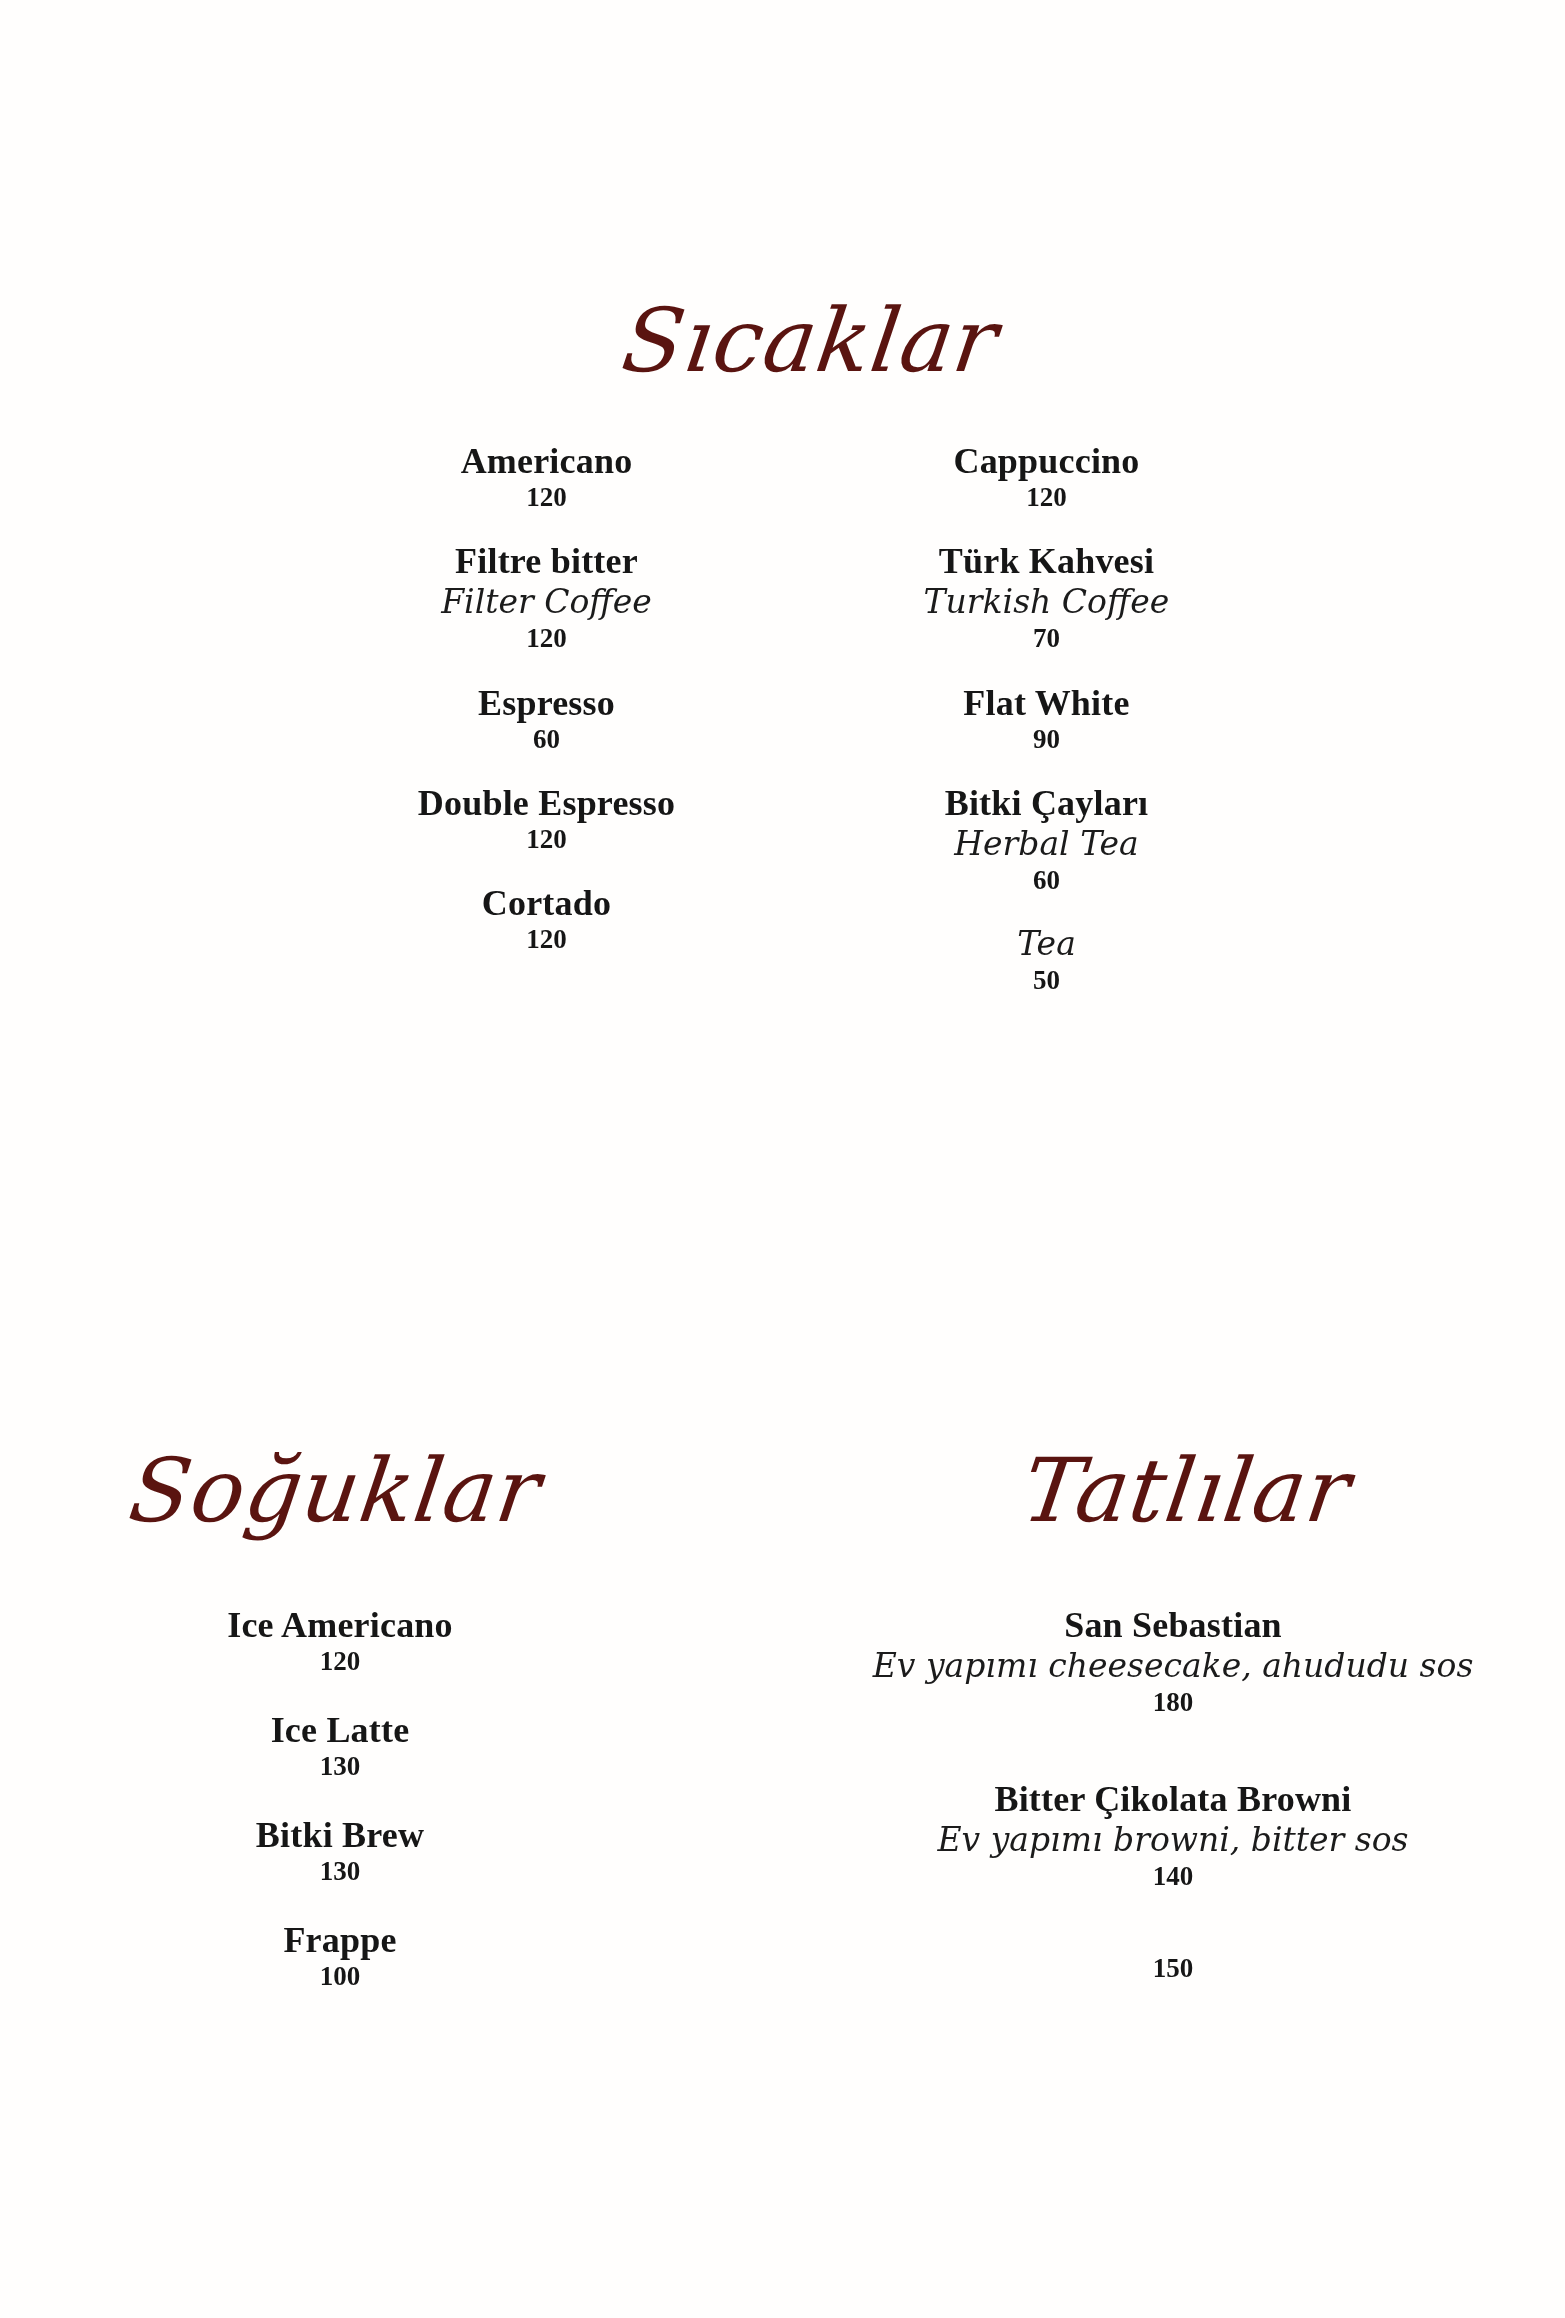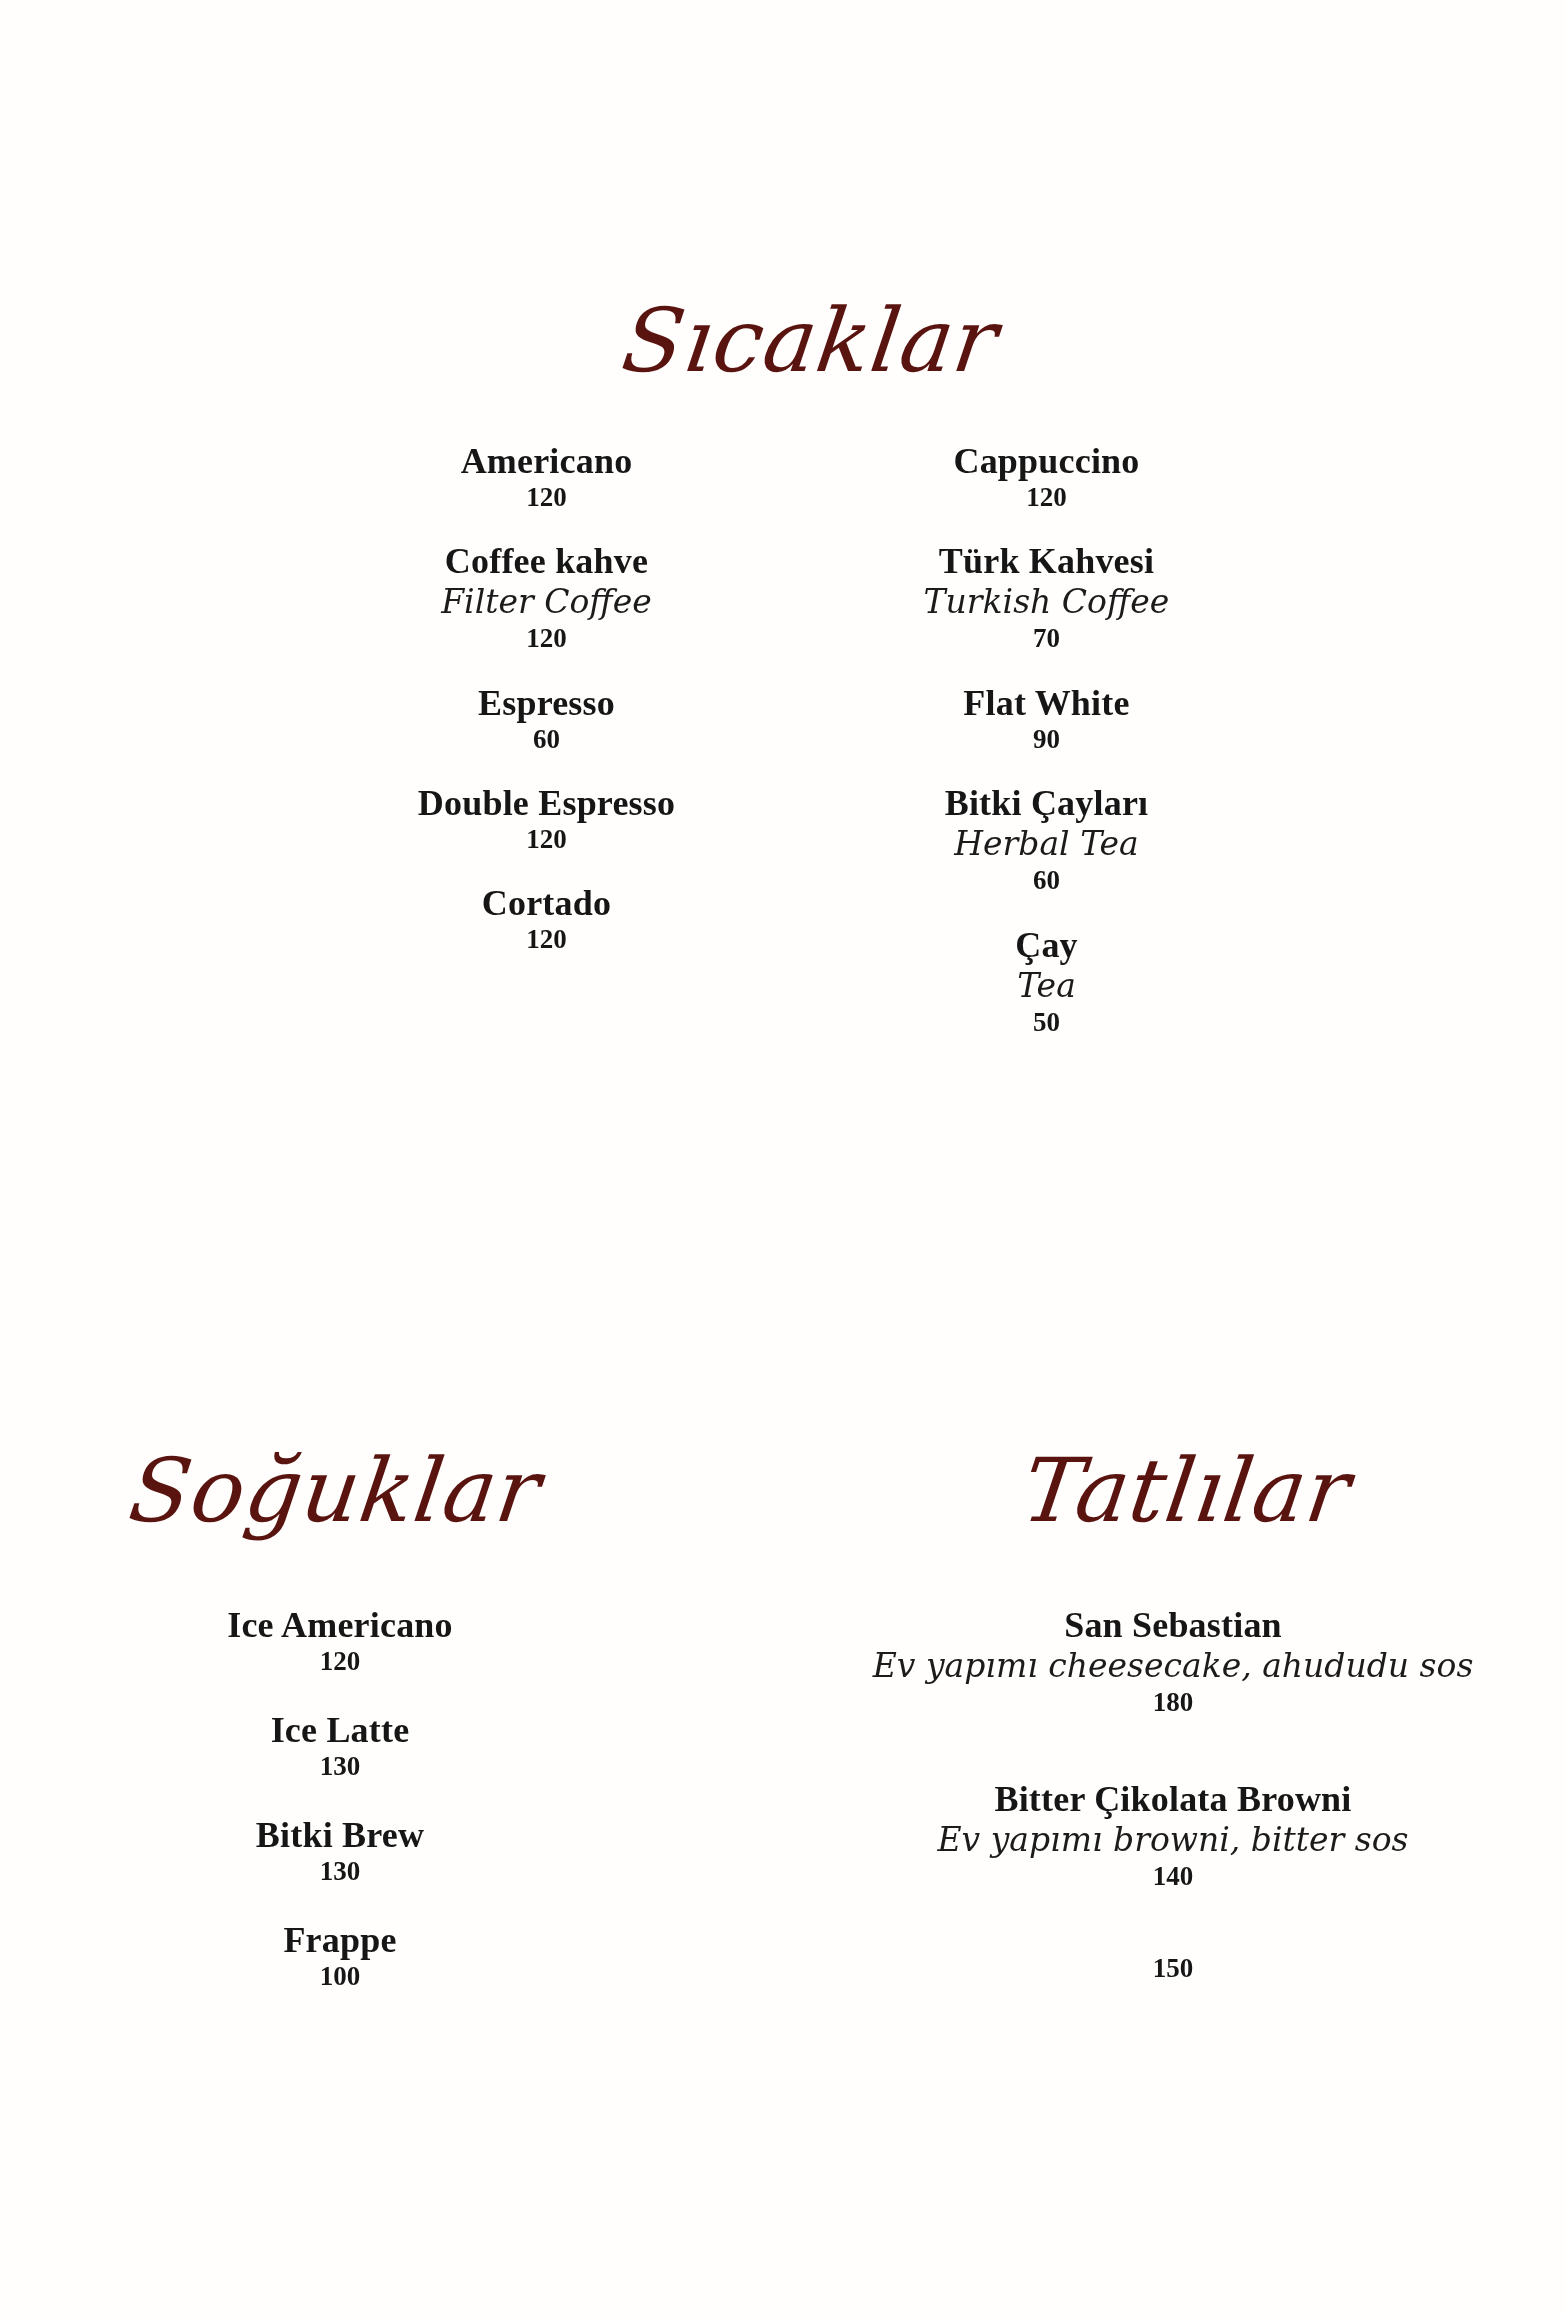--- a/index.html
+++ b/index.html
@@ -145,21 +145,21 @@
     <div class="hot-columns">
 
       <div class="hot-col left">
 
         <div class="item">
           <div class="item-name">Americano</div>
           <div class="item-price">120</div>
         </div>
 
         <div class="item tall">
-          <div class="item-name">Coffee kahve</div>
+          <div class="item-name">Filtre bitter</div>
           <div class="item-desc">Filter Coffee</div>
           <div class="item-price">120</div>
         </div>
 
         <div class="item">
           <div class="item-name">Espresso</div>
           <div class="item-price">60</div>
         </div>
 
         <div class="item">
@@ -192,21 +192,20 @@
           <div class="item-price">90</div>
         </div>
 
         <div class="item tall">
           <div class="item-name">Bitki Çayları</div>
           <div class="item-desc">Herbal Tea</div>
           <div class="item-price">60</div>
         </div>
 
         <div class="item tall">
-          <div class="item-name">Çay</div>
           <div class="item-desc">Tea</div>
           <div class="item-price">50</div>
         </div>
 
       </div>
 
     </div>
   </div>
 
   <div class="lower">

